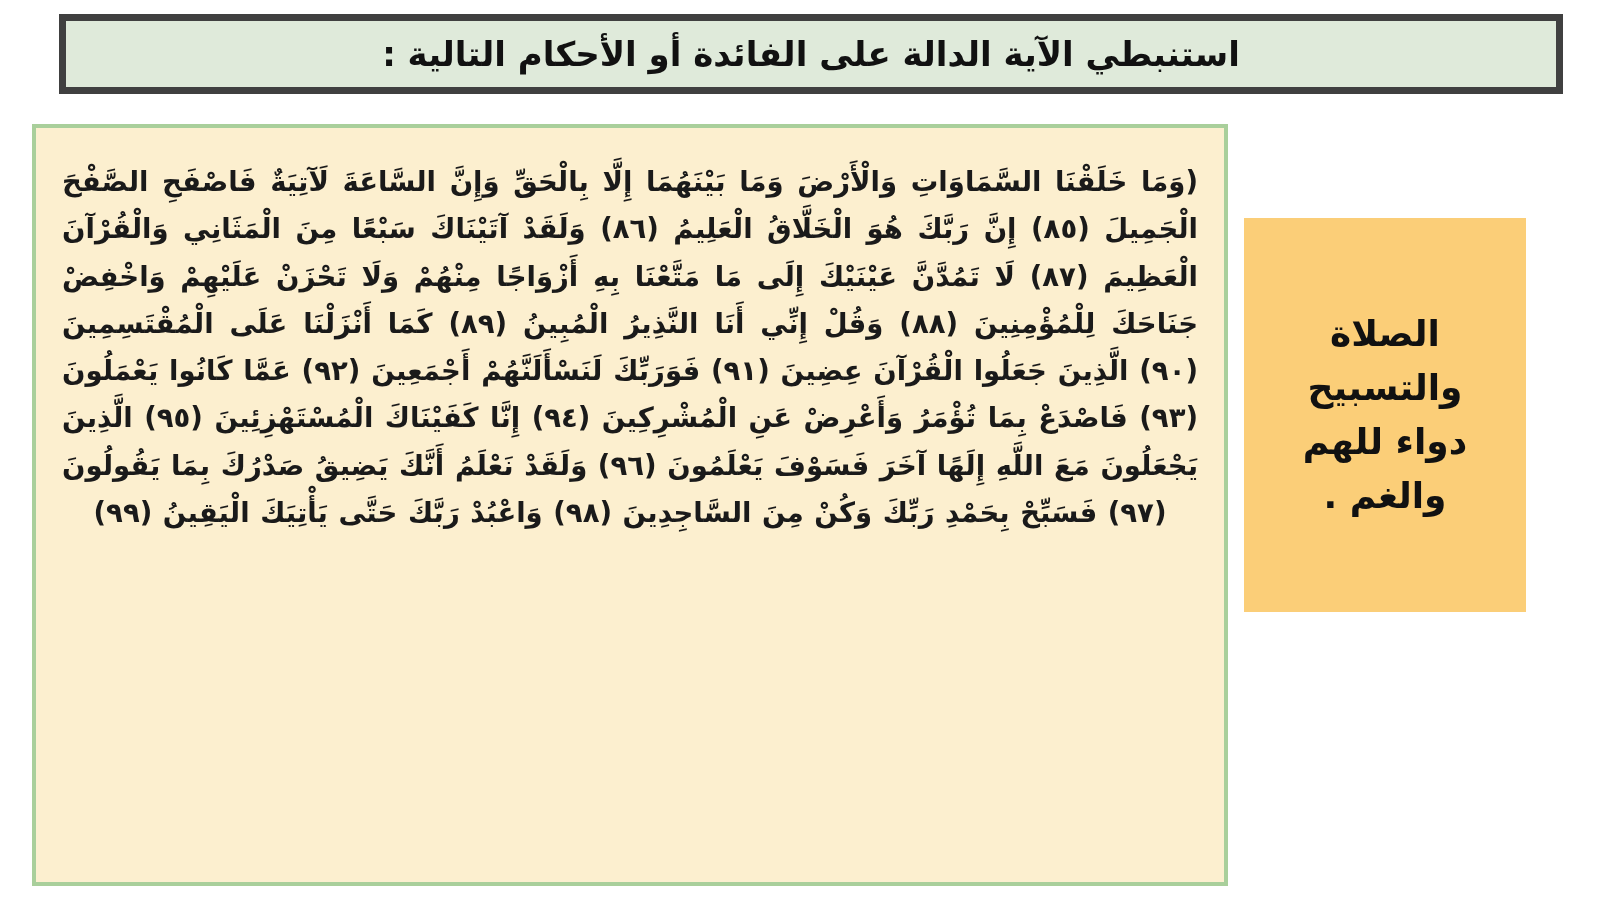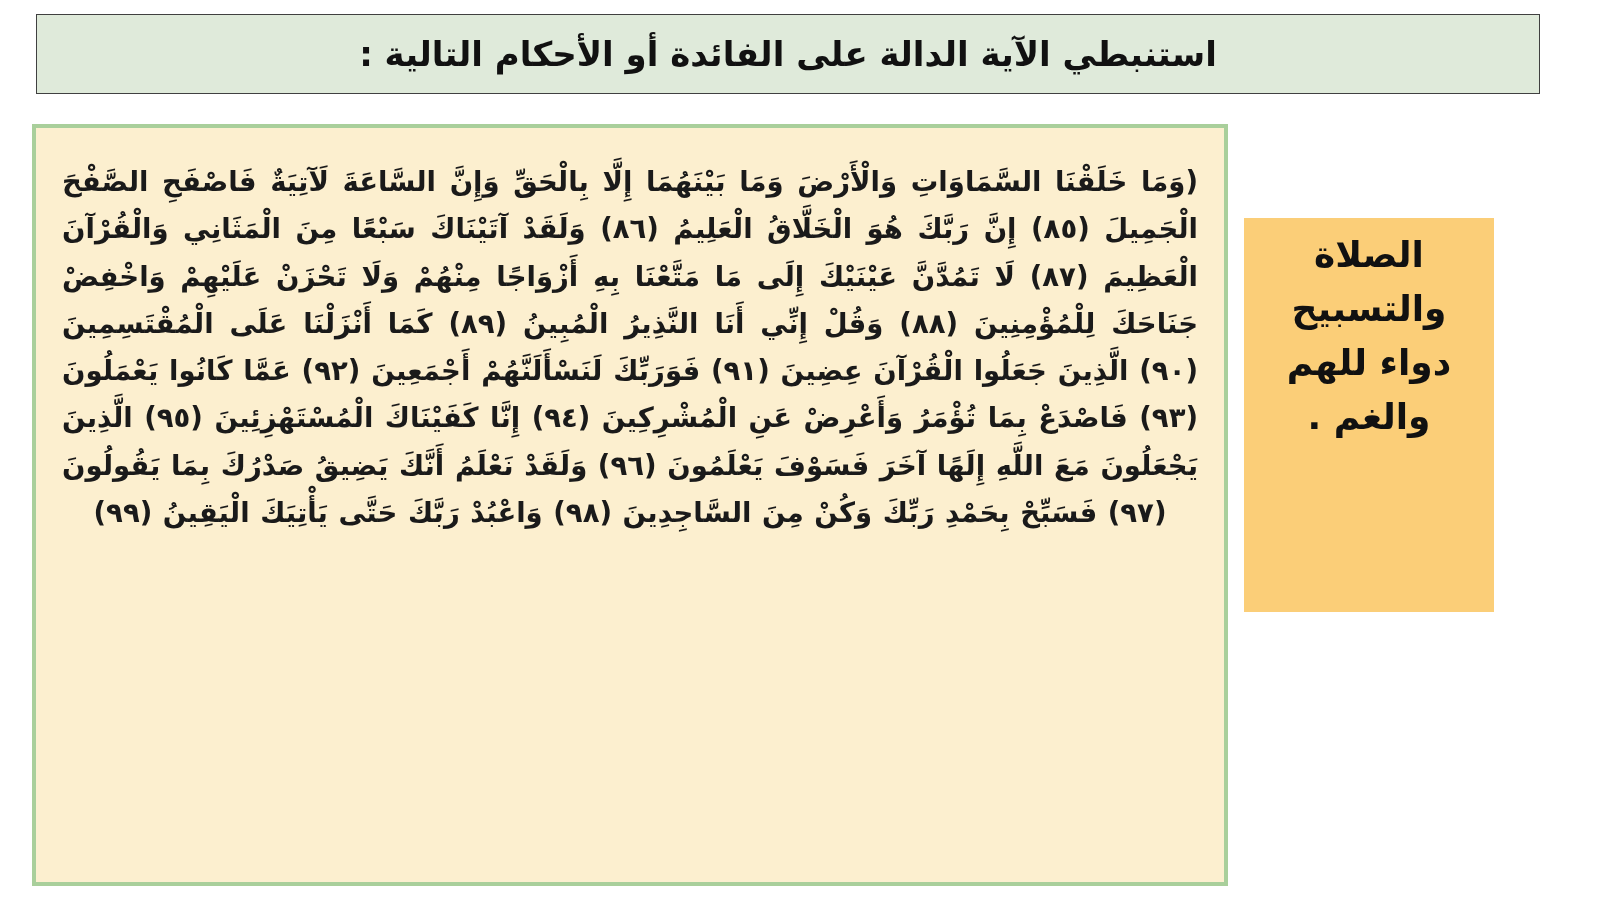--- a/index.html
+++ b/index.html
@@ -15,26 +15,26 @@
     position: relative;
     width: 1600px;
     height: 900px;
     overflow: hidden;
     background: #ffffff;
   }
 
   
   .header-band {
     position: absolute;
-    left: 36px;
+    left: 59px;
     top: 14px;
     width: 1504px;
     height: 80px;
     background: #dfeada;
-    border: 1px solid #404040;
+    border: 7px solid #404040;
     box-sizing: border-box;
     display: flex;
     align-items: center;
     justify-content: center;
   }
 
   .header-title {
     font-size: 34px;
     font-weight: bold;
     color: #111111;
@@ -66,25 +66,26 @@
     text-align-last: center;
     direction: rtl;
     word-spacing: 1px;
   }
 
   
   .side-note {
     position: absolute;
     left: 1244px;
     top: 218px;
-    width: 250px;
+    width: 282px;
     height: 394px;
     background: #fbce78;
     box-sizing: border-box;
     display: flex;
+    align-items: center;
     justify-content: center;
     padding: 10px 25px;
   }
 
   .side-note-text {
     font-size: 36px;
     font-weight: bold;
     color: #111111;
     text-align: center;
     line-height: 1.5;

